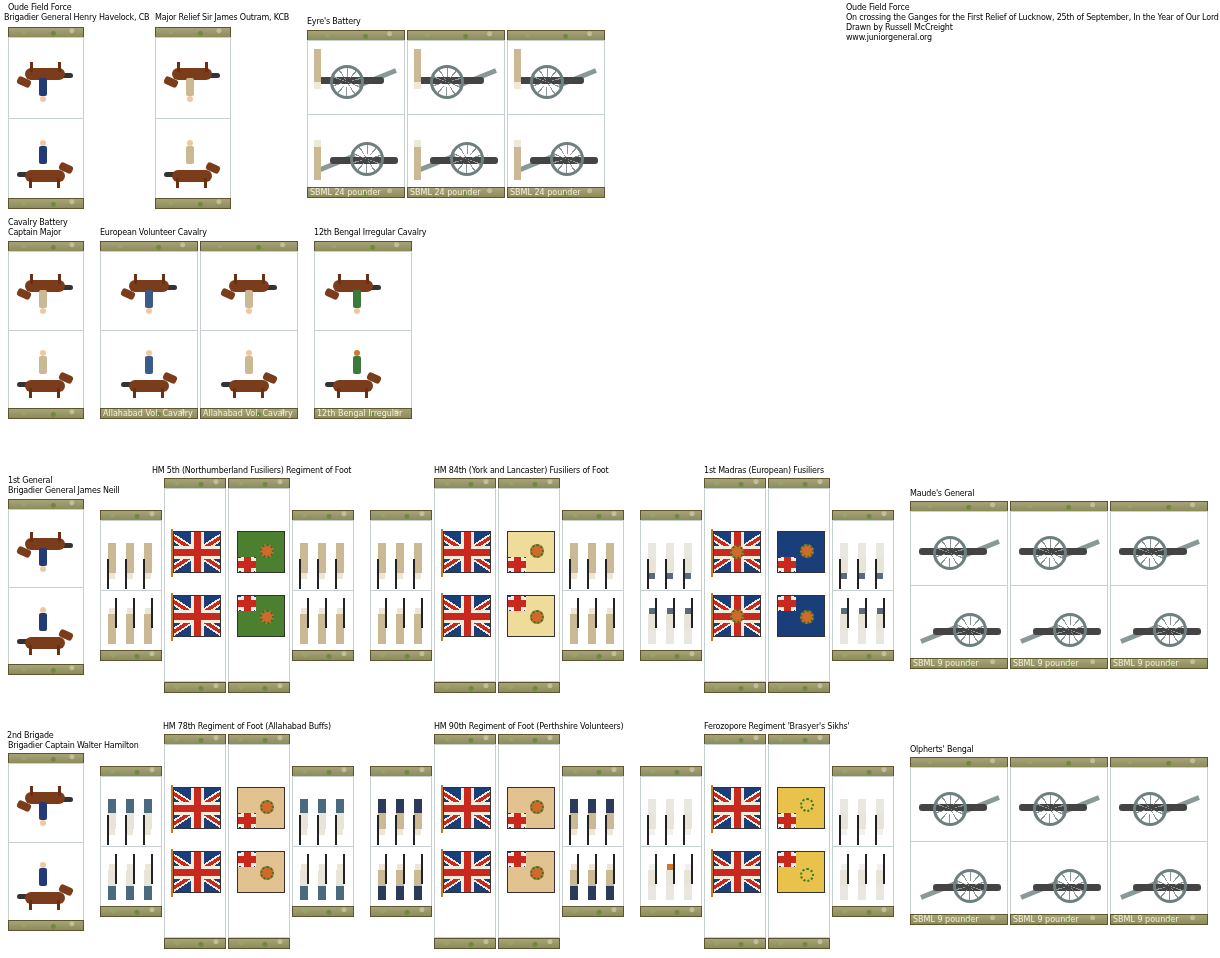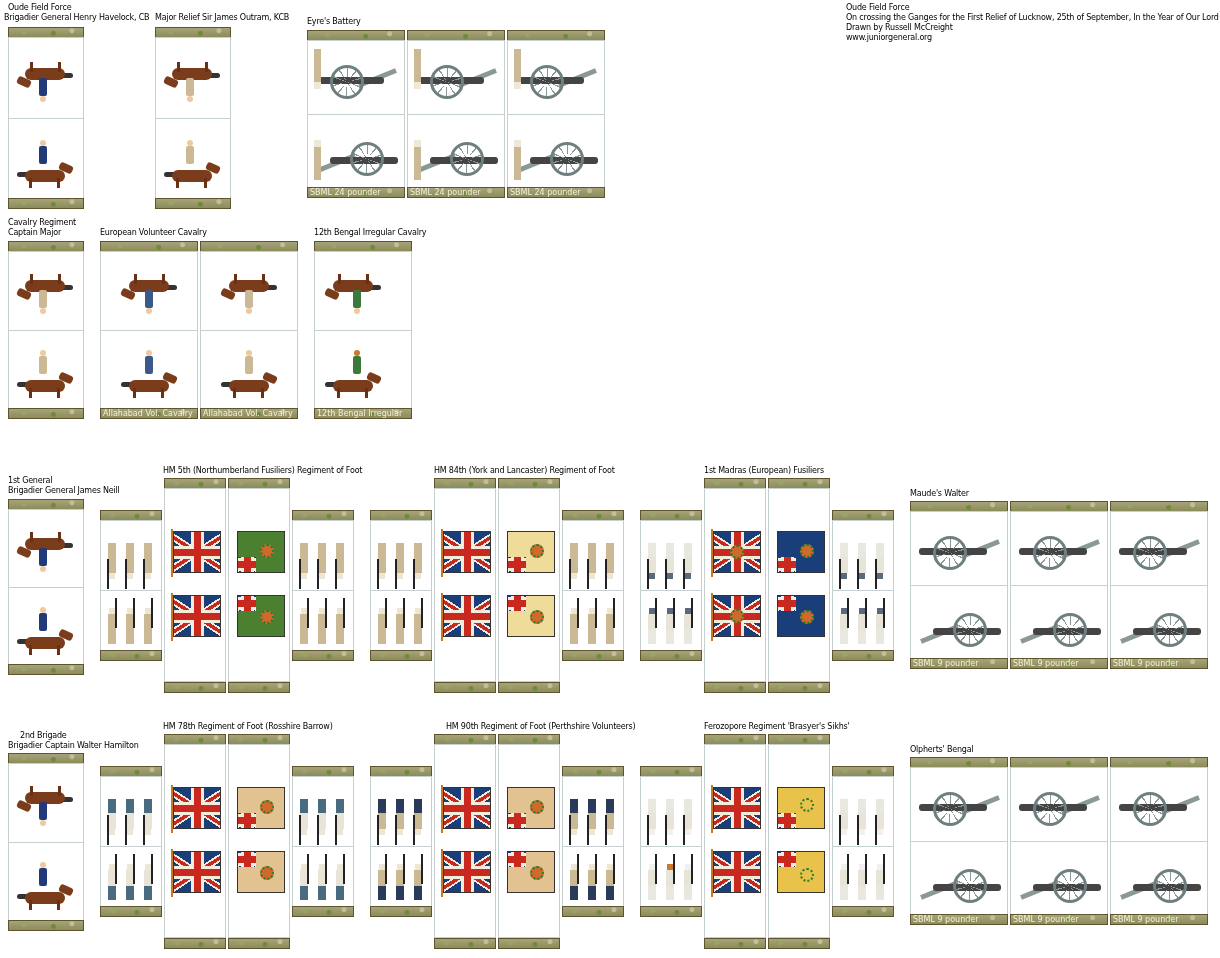--- a/index.html
+++ b/index.html
@@ -197,21 +197,21 @@
           </div>
           <div class="gunner" style="left:6px;top:32px"></div>
         </div>
     </div>
     <div class="grass" style="left:507px;top:187px;width:98px">
         <span class="gtxt">SBML 24 pounder</span>
       </div>
   </div>
 </div>
 
-<div class="lbl" style="left:8px;top:218px">Cavalry Regiment</div>
+<div class="lbl" style="left:8px;top:218px">Cavalry Battery</div>
 <div class="lbl" style="left:8px;top:228px">Captain Major</div>
 <div class="lbl" style="left:100px;top:228px">European Volunteer Cavalry</div>
 <div class="lbl" style="left:314px;top:228px">12th Bengal Irregular Cavalry</div>
 
 <div>
   <div class="grass" style="left:8px;top:241px;width:76px"></div>
   <div class="card" style="left:8px;top:251px;width:76px;height:158px">
     <div class="half top">
         <div class="horse flip" style="left:8px;top:22px">
           <div class="tail"></div>
@@ -364,21 +364,21 @@
           <div class="leg" style="left:40px"></div>
         </div>
         <div class="rider" style="left:30px;top:26px;background:#233a78">
           <div class="hd"></div>
         </div>
       </div>
   </div>
   <div class="grass" style="left:8px;top:664px;width:76px"></div>
 </div>
 
-<div class="lbl" style="left:163px;top:466px">HM 5th (Northumberland Fusiliers) Regiment of Foot</div>
+<div class="lbl" style="left:152px;top:466px">HM 5th (Northumberland Fusiliers) Regiment of Foot</div>
 <div style="position:absolute;left:100px;top:478px;width:260px;height:215px">
   <div class="grass" style="left:0;top:32px;width:62px"></div>
   <div class="card" style="left:0;top:42px;width:62px;height:140px">
     <div class="half top">
         <div class="file flip" style="left:6px;top:22px">
           <div class="h"></div>
           <div class="b"></div>
           <div class="l"></div>
           <div class="m"></div>
         </div>
@@ -479,21 +479,21 @@
           <div class="h"></div>
           <div class="b"></div>
           <div class="l"></div>
           <div class="m"></div>
         </div>
       </div>
   </div>
   <div class="grass" style="left:192px;top:172px;width:62px"></div>
 </div>
 
-<div class="lbl" style="left:434px;top:466px">HM 84th (York and Lancaster) Regiment of Foot</div>
+<div class="lbl" style="left:434px;top:466px">HM 84th (York and Lancaster) Fusiliers of Foot</div>
 <div style="position:absolute;left:370px;top:478px;width:260px;height:215px">
   <div class="grass" style="left:0;top:32px;width:62px"></div>
   <div class="card" style="left:0;top:42px;width:62px;height:140px">
     <div class="half top">
         <div class="file flip" style="left:6px;top:22px">
           <div class="h"></div>
           <div class="b"></div>
           <div class="l"></div>
           <div class="m"></div>
         </div>
@@ -707,21 +707,21 @@
           <div class="h"></div>
           <div class="b"></div>
           <div class="l"></div>
           <div class="m"></div>
         </div>
       </div>
   </div>
   <div class="grass" style="left:192px;top:172px;width:62px"></div>
 </div>
 
-<div class="lbl" style="left:910px;top:489px">Maude's Walter</div>
+<div class="lbl" style="left:910px;top:489px">Maude's General</div>
 <div>
   <div>
     <div class="grass" style="left:910px;top:501px;width:98px"></div>
     <div class="card" style="left:910px;top:511px;width:98px;height:148px">
         <div class="half top">
           <div class="gun flip" style="left:4px;top:20px">
             <div class="trail"></div>
             <div class="barrel"></div>
             <div class="wheel"></div>
           </div>
@@ -777,21 +777,21 @@
             <div class="wheel"></div>
           </div>
         </div>
       </div>
     <div class="grass" style="left:1110px;top:658px;width:98px">
         <span class="gtxt">SBML 9 pounder</span>
       </div>
   </div>
 </div>
 
-<div class="lbl" style="left:20px;top:731px">2nd Brigade</div>
+<div class="lbl" style="left:7px;top:731px">2nd Brigade</div>
 <div class="lbl" style="left:8px;top:741px">Brigadier Captain Walter Hamilton</div>
 <div>
   <div class="grass" style="left:8px;top:753px;width:76px"></div>
   <div class="card" style="left:8px;top:763px;width:76px;height:158px">
     <div class="half top">
         <div class="horse flip" style="left:8px;top:22px">
           <div class="tail"></div>
           <div class="body"></div>
           <div class="head"></div>
           <div class="leg" style="left:12px"></div>
@@ -810,21 +810,21 @@
           <div class="leg" style="left:40px"></div>
         </div>
         <div class="rider" style="left:30px;top:26px;background:#233a78">
           <div class="hd"></div>
         </div>
       </div>
   </div>
   <div class="grass" style="left:8px;top:920px;width:76px"></div>
 </div>
 
-<div class="lbl" style="left:163px;top:722px">HM 78th Regiment of Foot (Rosshire Barrow)</div>
+<div class="lbl" style="left:163px;top:722px">HM 78th Regiment of Foot (Allahabad Buffs)</div>
 <div style="position:absolute;left:100px;top:734px;width:260px;height:215px;--coat:#e8e4d8;--legs:#4a6a80">
   <div class="grass" style="left:0;top:32px;width:62px"></div>
   <div class="card" style="left:0;top:42px;width:62px;height:140px">
     <div class="half top">
         <div class="file flip" style="left:6px;top:22px">
           <div class="h"></div>
           <div class="b"></div>
           <div class="l"></div>
           <div class="m"></div>
         </div>
@@ -922,21 +922,21 @@
           <div class="h"></div>
           <div class="b"></div>
           <div class="l"></div>
           <div class="m"></div>
         </div>
       </div>
   </div>
   <div class="grass" style="left:192px;top:172px;width:62px"></div>
 </div>
 
-<div class="lbl" style="left:446px;top:722px">HM 90th Regiment of Foot (Perthshire Volunteers)</div>
+<div class="lbl" style="left:434px;top:722px">HM 90th Regiment of Foot (Perthshire Volunteers)</div>
 <div style="position:absolute;left:370px;top:734px;width:260px;height:215px;--legs:#2a3a5a">
   <div class="grass" style="left:0;top:32px;width:62px"></div>
   <div class="card" style="left:0;top:42px;width:62px;height:140px">
     <div class="half top">
         <div class="file flip" style="left:6px;top:22px">
           <div class="h"></div>
           <div class="b"></div>
           <div class="l"></div>
           <div class="m"></div>
         </div>

